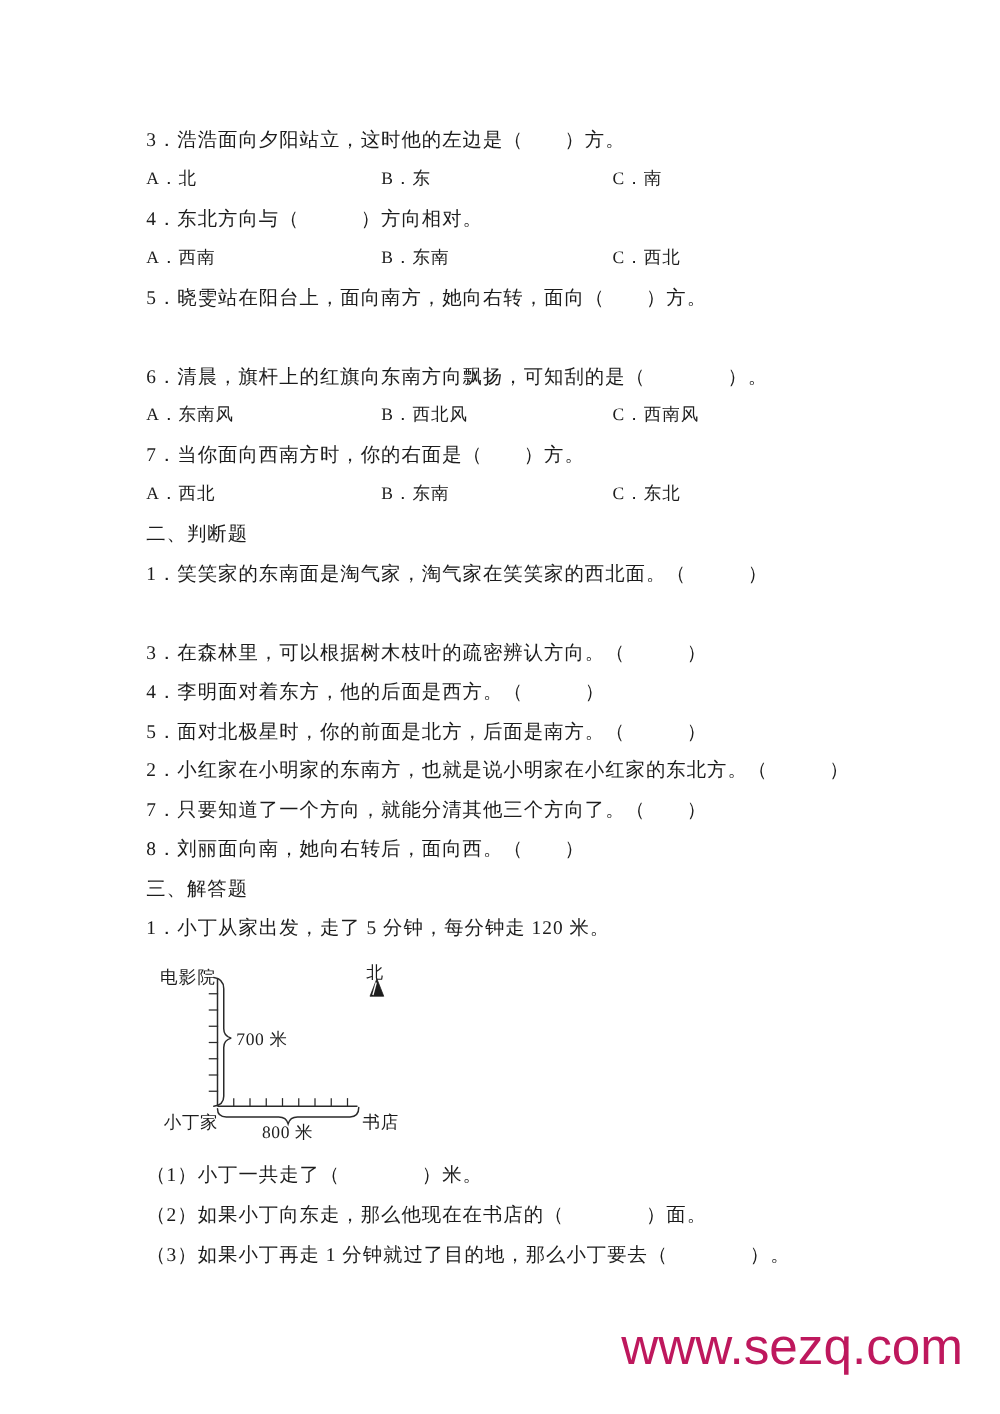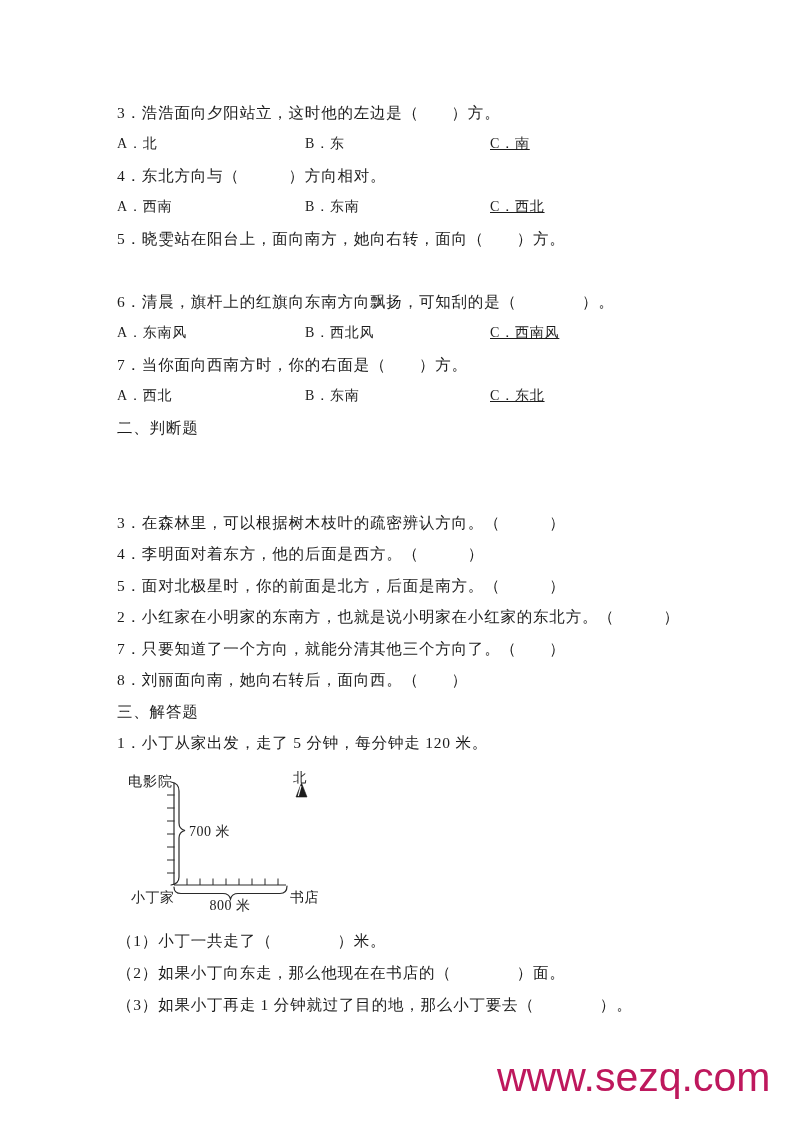--- a/index.html
+++ b/index.html
@@ -9,21 +9,21 @@
     color:#1c1c1c;overflow:hidden;
   }
   .line{
     position:absolute;left:117px;font-size:15.5px;line-height:1;
     letter-spacing:0.8px;white-space:pre;
   }
   .opts-row{position:absolute;left:0;width:100%;height:18px;}
   .opts-row span{position:absolute;font-size:14px;letter-spacing:0.8px;white-space:pre;line-height:1;}
   .opt-a{left:117px;}
   .opt-b{left:305px;}
-  .opt-c{left:490px;text-decoration:underline;}
+  .opt-c{left:490px;}
   .diagram{position:absolute;left:120px;top:752px;width:220px;height:168px;}
   .diagram text{font-family:"Liberation Serif","DejaVu Serif",serif;fill:#1c1c1c;}
   .watermark{
     position:absolute;left:497px;top:1057px;
     font-family:"Liberation Sans","DejaVu Sans",sans-serif;
     font-size:41px;color:#be185d;letter-spacing:0px;line-height:1;
   }
 </style>
 </head>
 <body>
@@ -54,20 +54,21 @@
   </div>
 
   <div class="line" style="top:357px">7．当你面向西南方时，你的右面是（　　）方。</div>
   <div class="opts-row" style="top:389px">
     <span class="opt-a">A．西北</span>
     <span class="opt-b">B．东南</span>
     <span class="opt-c">C．东北</span>
   </div>
 
   <div class="line" style="top:420px">二、判断题</div>
+  <div class="line" style="top:452px">1．笑笑家的东南面是淘气家，淘气家在笑笑家的西北面。（　　　）</div>
   <div class="line" style="top:515px">3．在森林里，可以根据树木枝叶的疏密辨认方向。（　　　）</div>
   <div class="line" style="top:546px">4．李明面对着东方，他的后面是西方。（　　　）</div>
   <div class="line" style="top:578px">5．面对北极星时，你的前面是北方，后面是南方。（　　　）</div>
   <div class="line" style="top:609px">2．小红家在小明家的东南方，也就是说小明家在小红家的东北方。（　　　）</div>
   <div class="line" style="top:641px">7．只要知道了一个方向，就能分清其他三个方向了。（　　）</div>
   <div class="line" style="top:672px">8．刘丽面向南，她向右转后，面向西。（　　）</div>
 
   <div class="line" style="top:704px">三、解答题</div>
   <div class="line" style="top:735px">1．小丁从家出发，走了 5 分钟，每分钟走 120 米。</div>
 

